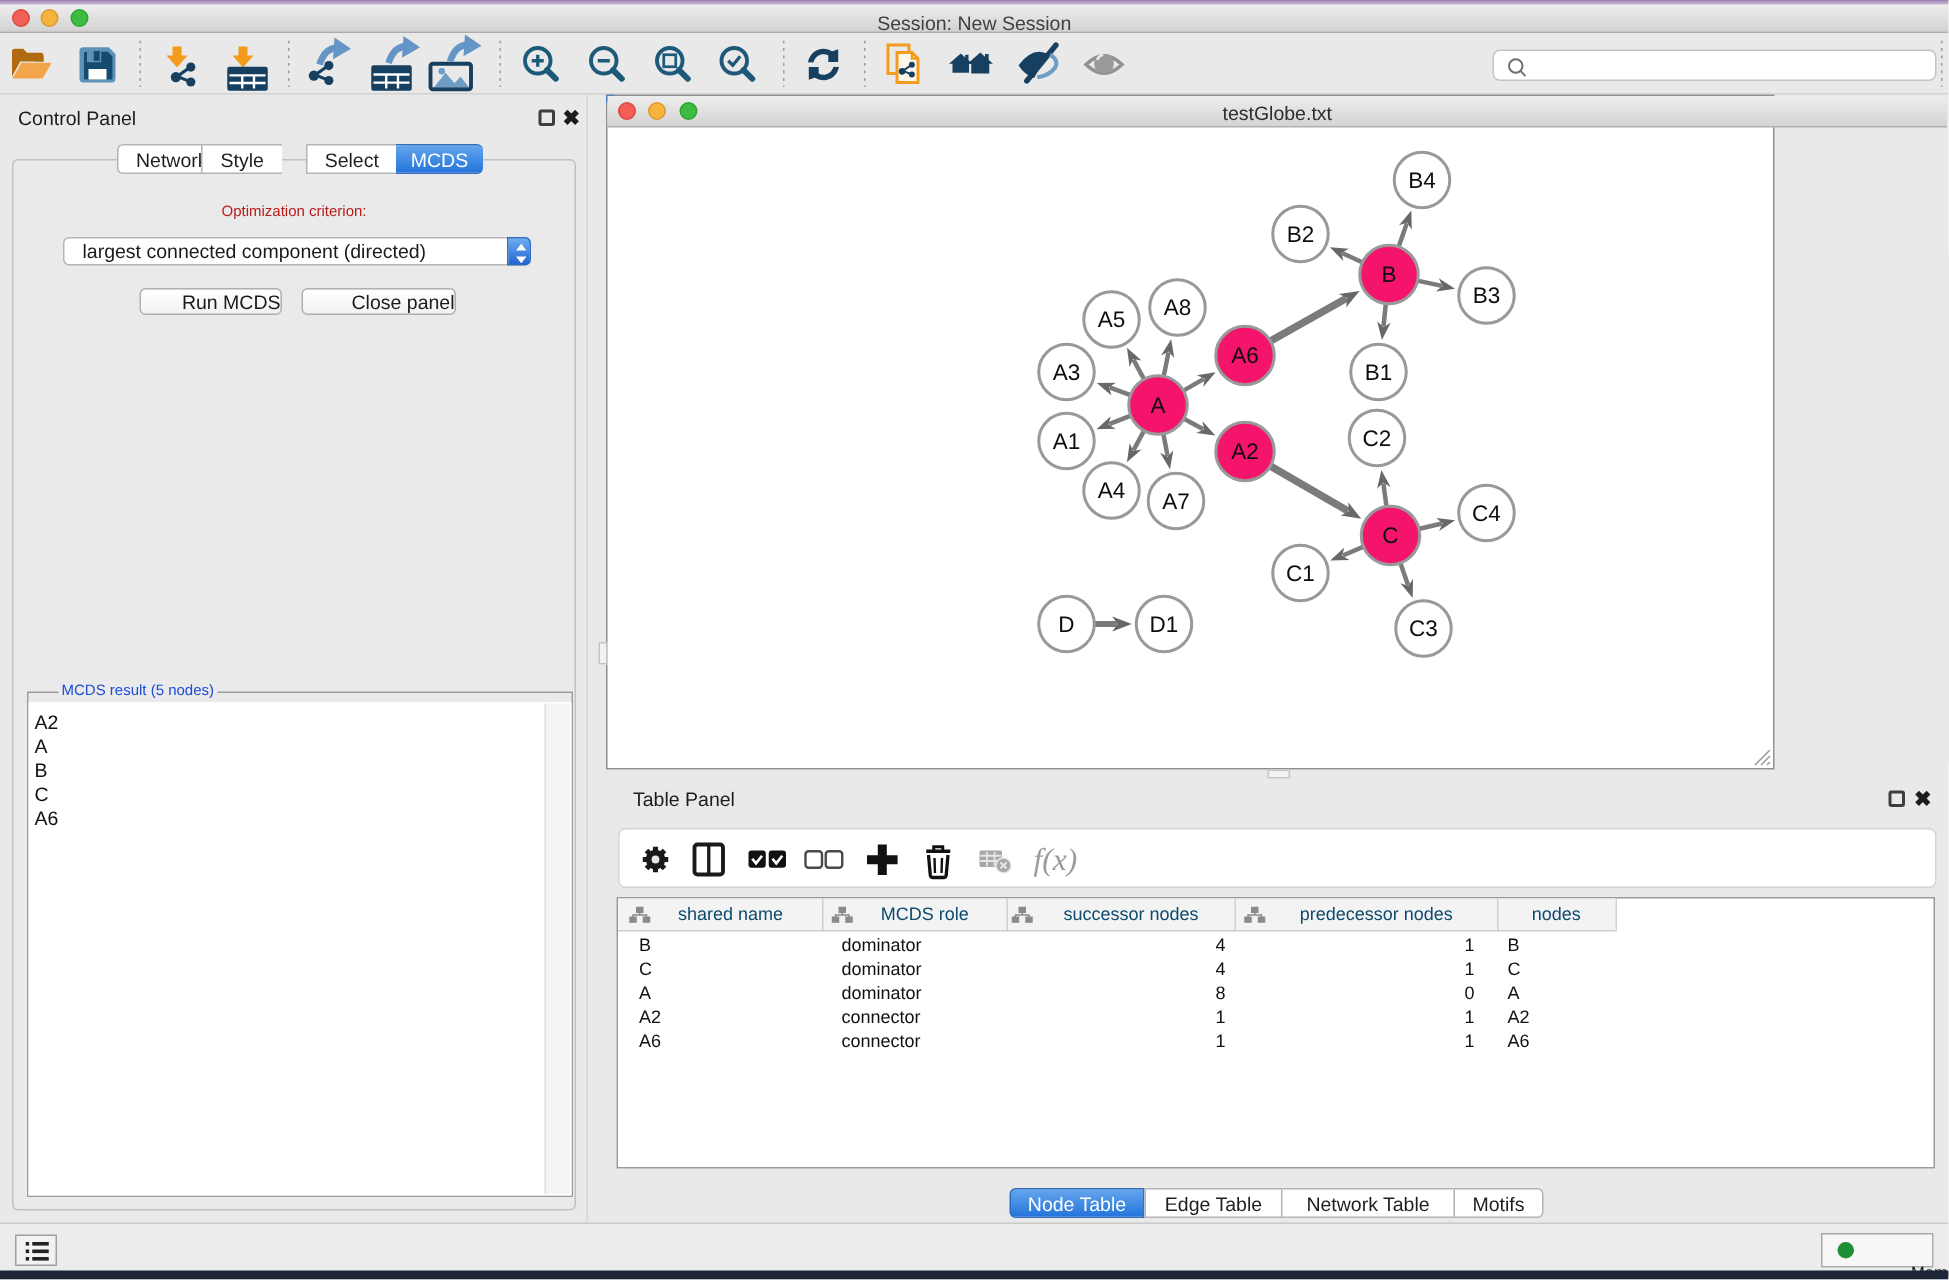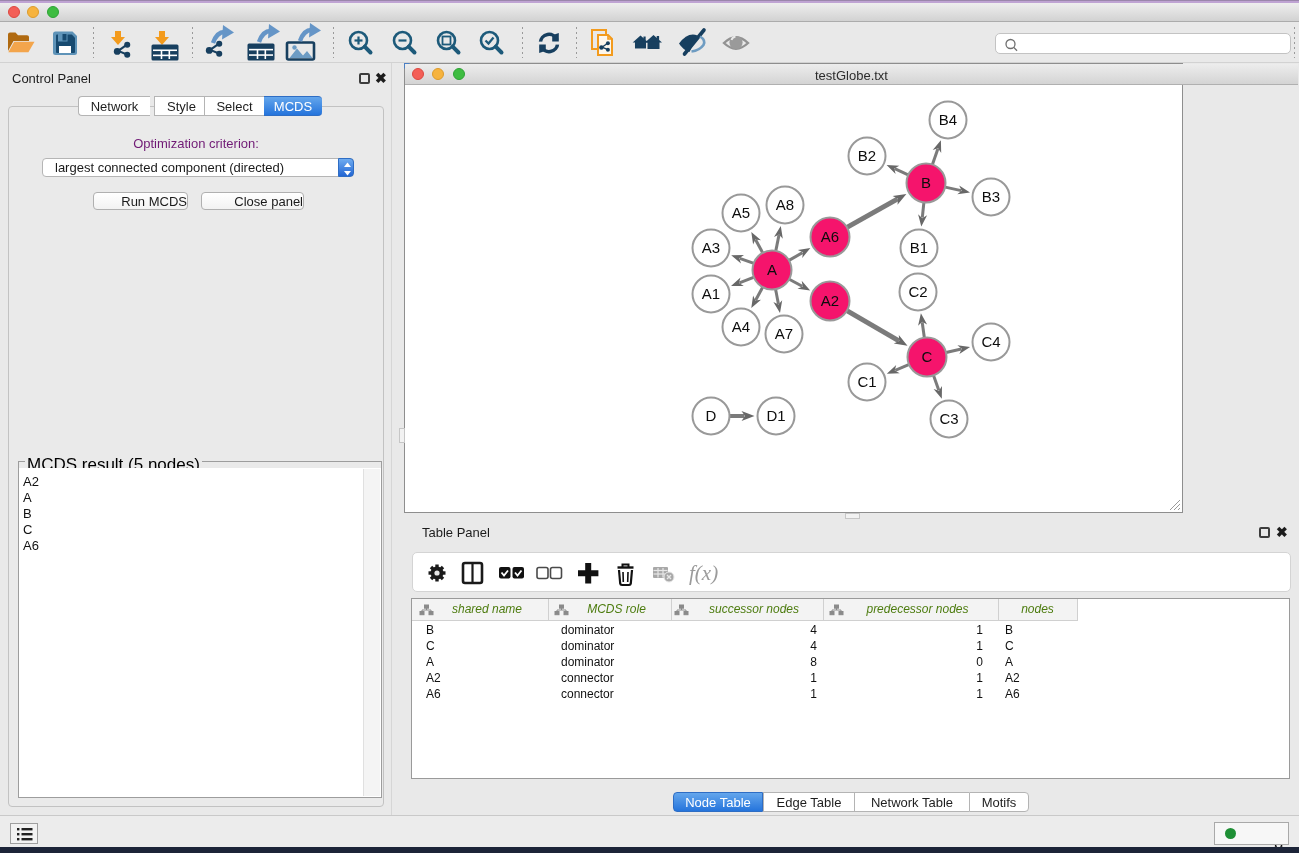--- a/index.html
+++ b/index.html
@@ -16,59 +16,60 @@
 #toolbar { left:0; top:22px; width:1299px; height:41px; background:#e9e9e9; border-bottom:1px solid #d2d2d2; }
 .tsep { top:5px; width:1px; height:31px; background-image:linear-gradient(#9a9a9a 33%, rgba(0,0,0,0) 0%); background-size:1px 5px; }
 #searchbox { left:995px; top:33px; width:296px; height:21px; background:#fff; border:1px solid #c3c3c3; border-radius:5px; }
 
 #cp-title { left:12px; top:71px; font-size:13px; color:#1c1c1c; }
 .winbtn-sq { width:11px; height:11px; border:2px solid #3d3d3d; border-radius:2px; }
 .winbtn-x { font-size:14px; font-weight:bold; color:#1c1c1c; }
 #cp-content { left:8px; top:106px; width:376px; height:701px; border:1px solid #c2c2c2; border-radius:4px; background:#eaeaea; }
 .tab { top:96px; height:20px; background:#fff; border-top:1px solid #b4b4b4; border-bottom:1px solid #b4b4b4; font-size:13px; color:#1e1e1e; text-align:center; line-height:19px; }
 .tabsel { background:linear-gradient(#64a6ec,#2574dc); color:#fff; border-color:#2e6dc4; }
-#opt-label { left:8px; top:136px; width:376px; text-align:center; font-size:13px; color:#701a75; }
+#opt-label { left:8px; top:136px; width:376px; text-align:center; font-size:10px; color:#b91c1c; }
 #combo { left:42px; top:158px; width:312px; height:19px; background:#fff; border:1px solid #b5b5b5; border-radius:4px; font-size:13px; color:#1a1a1a; line-height:18px; padding-left:12px; }
 #combo-btn { left:338px; top:158px; width:16px; height:19px; border-radius:0 4px 4px 0; background:linear-gradient(#6facf0,#2366d4); border:1px solid #2e6dc4; }
 .btn { top:192px; height:18px; background:linear-gradient(#ffffff,#f2f2f2); border:1px solid #b0b0b0; border-radius:4px; font-size:13px; color:#1a1a1a; text-align:right; line-height:17px; }
 #fieldset { left:18px; top:461px; width:364px; height:337px; border:1px solid #9d9d9d; }
-#fs-legend { left:25px; top:455px; background:#eaeaea; font-size:17px; color:#000000; padding:0 2px; }
+#fs-legend { left:39px; top:455px; background:#eaeaea; font-size:10px; color:#1d4ed8; padding:0 2px; }
 #mcds-list { left:19px; top:468px; width:362px; height:329px; background:#fff; }
 #scrolltrack { left:363px; top:469px; width:17px; height:327px; background:#f4f4f4; border-left:1px solid #e0e0e0; }
 .li { left:4px; width:200px; font-size:13px; color:#111; }
 
 #vdiv { left:391px; top:63px; width:1px; height:753px; background:#d6d6d6; }
 
 #nw { left:404px; top:63px; width:779px; height:450px; border:1px solid #8e8e8e; background:#fff; }
 #nw-titlebar { left:0px; top:0px; width:893px; height:21px; background:linear-gradient(#ededed,#d4d4d4); border-bottom:1px solid #b0b0b0; }
 #nw-title { left:0; top:4px; width:893px; text-align:center; font-size:13px; color:#2c2c2c; }
 
 #tp-title { left:422px; top:525px; font-size:13px; color:#1c1c1c; }
 #tp-toolbar { left:412px; top:552px; width:879px; height:40px; background:#ffffff; border:1px solid #d4d4d4; border-radius:5px; }
 #tbl { left:411px; top:598px; width:879px; height:181px; background:#fff; border:1px solid #9a9a9a; }
 #tbl-head { left:0px; top:0px; width:665px; height:22px; background:#f3f3f3; border-bottom:1px solid #d0d0d0; }
-.th { top:3px; font-size:12px; color:#4d7c0f;font-style:italic; }
+.th { top:3px; font-size:12px; color:#0c4a6e; }
 .thsep { top:0px; width:1px; height:22px; background:#d0d0d0; }
 .td { font-size:12px; color:#111; }
 .btab { top:792px; height:20px; background:#fff; border-top:1px solid #b4b4b4; border-bottom:1px solid #b4b4b4; font-size:13px; color:#1e1e1e; text-align:center; line-height:19px; }
 
 #sep-status { left:0; top:815px; width:1299px; height:1px; background:#c9c9c9; }
 #statusbar { left:0; top:816px; width:1299px; height:31px; background:#ececec; }
 #memory { left:1214px; top:822px; width:75px; height:23px; background:#f7f7f7; border:1px solid #a9a9a9; font-size:11px; color:#111; }
 #listbtn { left:10px; top:823px; width:28px; height:21px; background:#f2f2f2; border:1px solid #9f9f9f; }
 #darkstrip { left:0; top:847px; width:1299px; height:6px; background:#1c2438; }
 </style>
 </head>
 <body>
 <div id="screen">
   <div class="abs" id="purple"></div>
   <div class="abs" id="titlebar">
     <div class="abs tl" style="left:8px;top:3px;background:#f35f57;border:1px solid #dc4840;"></div>
     <div class="abs tl" style="left:27px;top:3px;background:#f6b33e;border:1px solid #dd9b2b;"></div>
     <div class="abs tl" style="left:47px;top:3px;background:#3ebc41;border:1px solid #2da335;"></div>
+    <div class="abs" id="titletext">Session: New Session</div>
   </div>
   <div class="abs" id="toolbar">
     <svg class="abs" style="left:0;top:0;" width="1299" height="41" viewBox="0 0 1299 41">
     <path d="M8 29 L8 12.5 Q8 10.5 10 10.5 L15.5 10.5 L18 13.2 L27 13.2 Q29 13.2 29 15 L29 19 L13.5 19 Z" fill="#b06a10"></path>
 <path d="M29 19 L29 16 L23 16 L23 19 Z" fill="#b06a10"></path>
 <path d="M8.3 30.3 L14.2 19.8 L34.5 19.8 L28.4 30.3 Z" fill="#f3a54c"></path>
 <path d="M53 12 q0 -2.5 2.5 -2.5 h17 l4.5 4.5 v16.5 q0 2.5 -2.5 2.5 h-19 q-2.5 0 -2.5 -2.5 Z" fill="#5e93b8"></path>
 <path d="M56 13.5 q0 -1 1 -1 h14.8 l3.2 3.2 v14.3 q0 1 -1 1 h-17 q-1 0 -1 -1 Z" fill="#174a70"></path>
 <rect x="58" y="11" width="9.5" height="8.5" fill="#5e93b8"></rect>
 <rect x="62.5" y="12" width="4" height="6.5" fill="#174a70"></rect>
@@ -173,21 +174,21 @@
         <circle cx="6.5" cy="6" r="4.5" fill="none" stroke="#6f6f6f" stroke-width="1.3"></circle>
         <line x1="9.8" y1="9.4" x2="13" y2="12.8" stroke="#6f6f6f" stroke-width="1.3"></line>
       </svg>
   </div>
 
   <div class="abs" id="cp-title">Control Panel</div>
   <div class="abs winbtn-sq" style="left:359px;top:73px;"></div>
   <div class="abs winbtn-x" style="left:375px;top:70px;">✖</div>
   <div class="abs" id="cp-content"></div>
   <div class="abs tab" style="left:78px;width:72px;border-left:1px solid #b4b4b4;border-radius:4px 0 0 4px;">Network</div>
-  <div class="abs tab" style="left:154px;width:54px;border-left:1px solid #b4b4b4;">Style</div>
+  <div class="abs tab" style="left:134px;width:54px;border-left:1px solid #b4b4b4;">Style</div>
   <div class="abs tab" style="left:204px;width:60px;border-left:1px solid #b4b4b4;">Select</div>
   <div class="abs tab tabsel" style="left:264px;width:58px;border-radius:0 4px 4px 0;">MCDS</div>
   <div class="abs" id="opt-label">Optimization criterion:</div>
   <div class="abs" id="combo">largest connected component (directed)</div>
   <div class="abs" id="combo-btn">
     <svg class="abs" style="left:3.5px;top:2.5px;" width="9" height="14" viewBox="0 0 9 14">
         <path d="M4.5 0.5 L8 5 L1 5 Z" fill="#fff"></path>
         <path d="M4.5 13.5 L8 9 L1 9 Z" fill="#fff"></path>
       </svg>
   </div>

